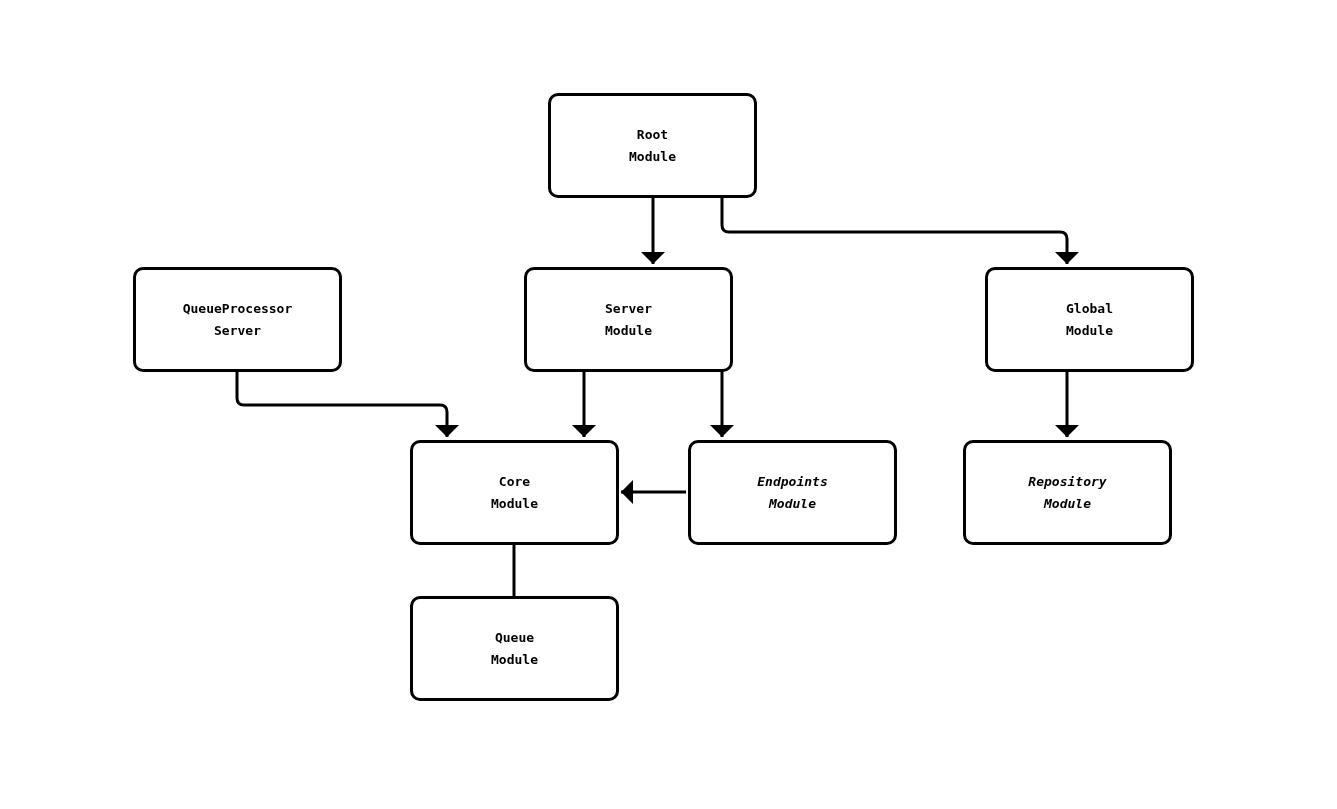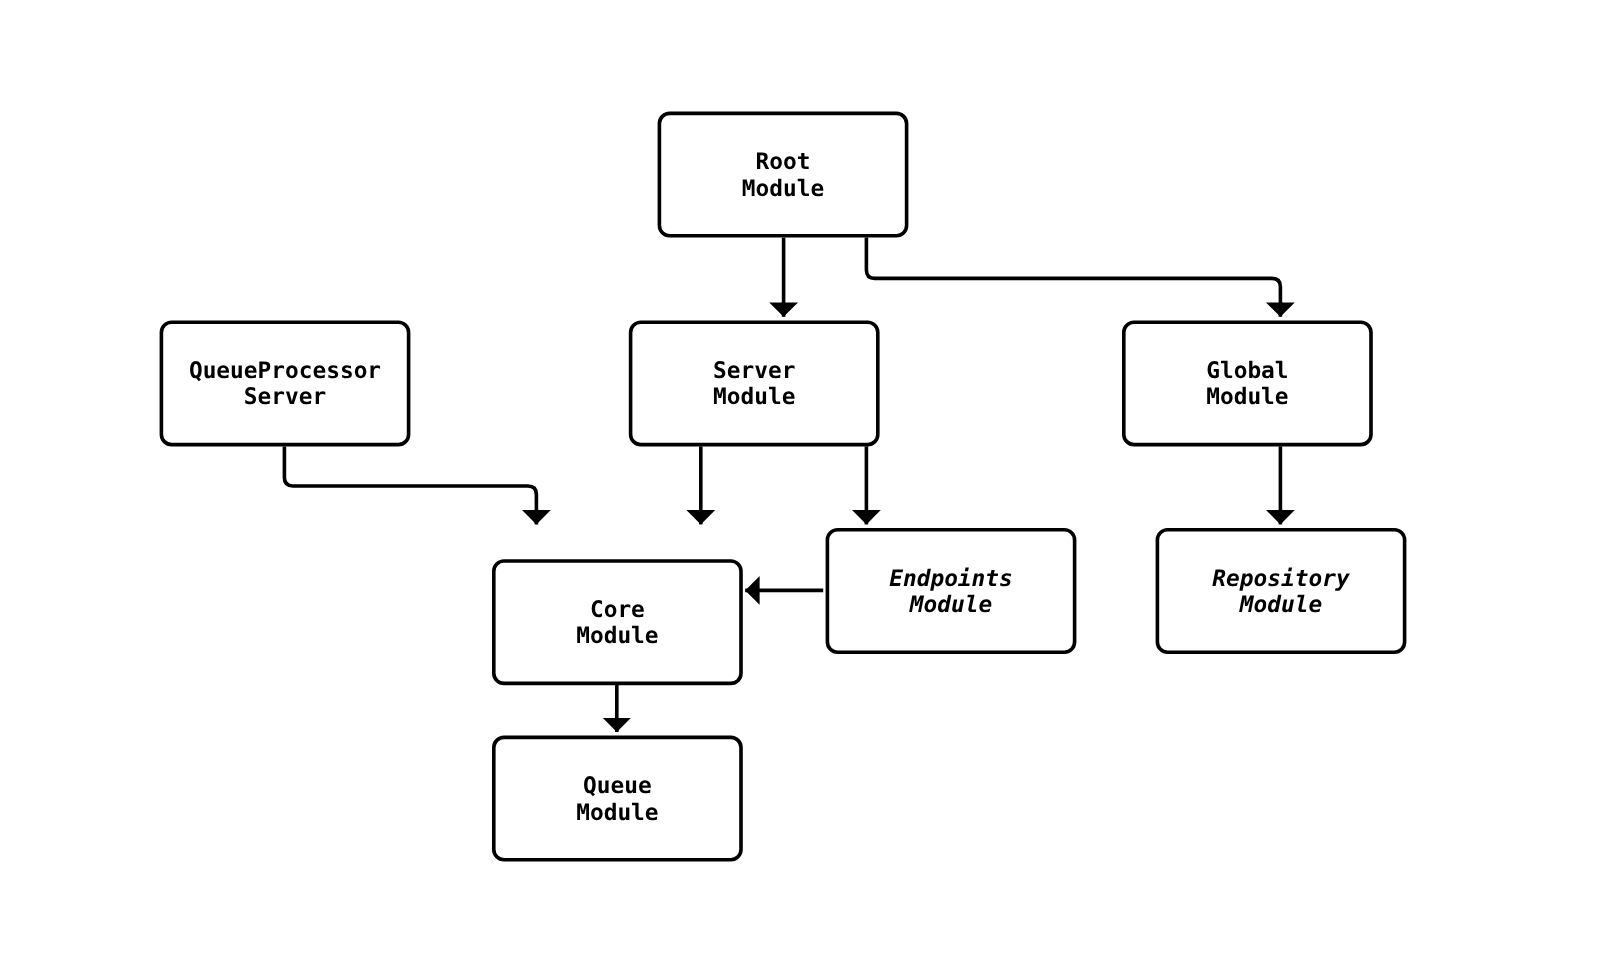--- a/index.html
+++ b/index.html
@@ -35,34 +35,34 @@
     background: #ffffff;
     border: 3px solid #000000;
     border-radius: 10px;
     display: flex;
     align-items: center;
     justify-content: center;
   }
   .node-label {
     font-family: "DejaVu Sans Mono", monospace;
     font-weight: bold;
-    font-size: 19px;
+    font-size: 13px;
     line-height: 22px;
     color: #000000;
     text-align: center;
     white-space: pre-line;
   }
   #node-root          { left: 548px; top:  93px; }
   #node-queueprocessor{ left: 133px; top: 267px; }
   #node-server        { left: 524px; top: 267px; }
-  #node-global        { left: 935px; top: 267px; }
-  #node-core          { left: 410px; top: 466px; }
+  #node-global        { left: 985px; top: 267px; }
+  #node-core          { left: 410px; top: 440px; }
   #node-endpoints     { left: 688px; top: 440px; font-style: italic; }
   #node-repository    { left: 963px; top: 440px; font-style: italic; }
-  #node-queue         { left: 410px; top: 613px; }
+  #node-queue         { left: 410px; top: 596px; }
 </style>
 </head>
 <body>
 
 <div class="stage">
 
   <svg class="edges-layer" width="1337" height="809" viewBox="0 0 1337 809" xmlns="http://www.w3.org/2000/svg">
     <defs>
       <marker id="arrowhead" markerUnits="userSpaceOnUse" markerWidth="14" markerHeight="26" refX="12" refY="13" orient="auto">
         <path d="M0,1 L12,13 L0,25 z" fill="#000000"></path>

